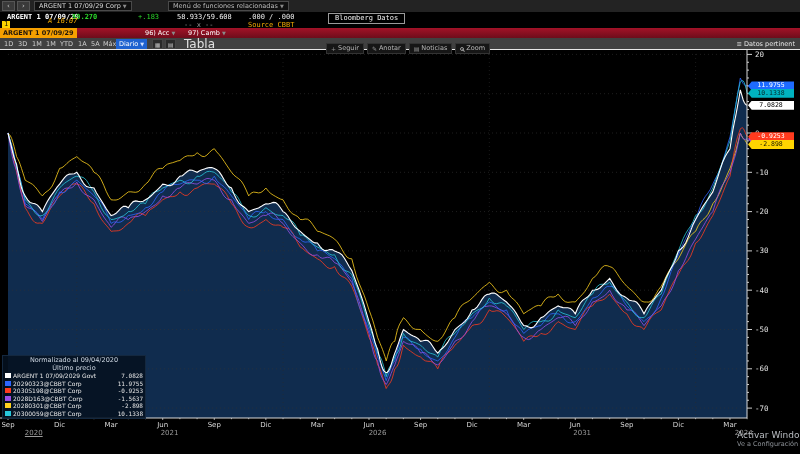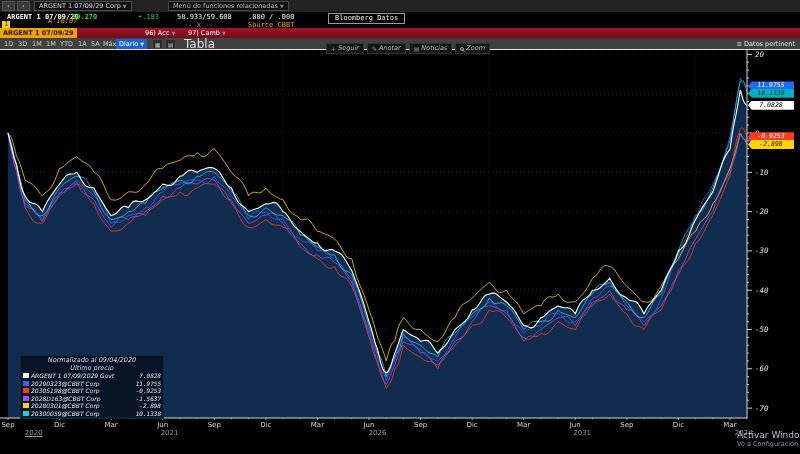--- a/index.html
+++ b/index.html
@@ -67,36 +67,36 @@
     position:absolute; left:116px; top:1px; height:10px; background:#1e62d0; color:#fff; font-size:6.5px;
     line-height:10px; padding:0 3px; cursor:pointer; white-space:nowrap;
   }
   .iconbtn {
     position:absolute; top:1px; width:11px; height:10px; background:#2a2a2a; border:1px solid #454545;
     color:#bbb; font-size:6px; line-height:9px; text-align:center; cursor:pointer;
   }
   .tbl { position:absolute; left:184px; top:1px; color:#e0e0e0; font-size:12px; line-height:10px; cursor:pointer; }
   .pertinent { position:absolute; right:5px; top:1px; color:#e8e8e8; font-size:6.5px; line-height:10px; cursor:pointer; }
   
-  #chart { position:relative; width:652px; height:370px; background:#000;font-style:italic; }
+  #chart { position:relative; width:652px; height:370px; background:#000; }
   .chartbtns { position:absolute; left:326px; top:-7px; display:flex; gap:3px; z-index:30; }
   .cbtn {
     height:11px; background:#161616; border:1px solid #333; color:#b9b9b9; font-size:6.5px;
     line-height:9px; padding:0 4px; display:flex; align-items:center; gap:2px; cursor:pointer; white-space:nowrap;
   }
   .cbtn .ic { color:#8f8f8f; font-size:6px; }
   .mag { width:4px; height:4px; border:1px solid #9a9a9a; border-radius:50%; position:relative; display:inline-block; }
   .mag:after { content:''; position:absolute; width:3px; height:1px; background:#9a9a9a; right:-2px; bottom:-1px; transform:rotate(45deg); }
   .badge {
     position:absolute; left:748px; width:46px; height:9px; font-family:"DejaVu Sans Mono", monospace;
     font-size:6.5px; line-height:9px; text-align:center;
     clip-path:polygon(0 50%, 8% 0, 100% 0, 100% 100%, 8% 100%);
   }
   #legend {
-    position:absolute; left:20px; bottom:1px; width:144px; background:rgba(5,17,32,0.88);
+    position:absolute; left:2px; bottom:1px; width:144px; background:rgba(5,17,32,0.88);
     border:1px solid #14283f; padding:1px 2px; z-index:20;
   }
   .leg-title { color:#cfd8e3; font-size:6.5px; text-align:center; line-height:7.5px; }
   .leg-row { display:flex; align-items:center; height:7.5px; cursor:pointer; }
   .leg-sw { width:6px; height:5px; margin-right:2px; flex:none; }
   .leg-name { color:#e6e6e6; font-size:6px; white-space:nowrap; overflow:hidden; flex:1; }
   .leg-val { color:#e6e6e6; font-size:6px; font-family:"DejaVu Sans Mono", monospace; text-align:right; flex:none; }
   
   #xaxis { position:relative; width:800px; height:22px; background:#000; }
   .xm { position:absolute; top:1px; width:22px; margin-left:-11px; text-align:center; color:#d8d8d8; font-size:7px; }

